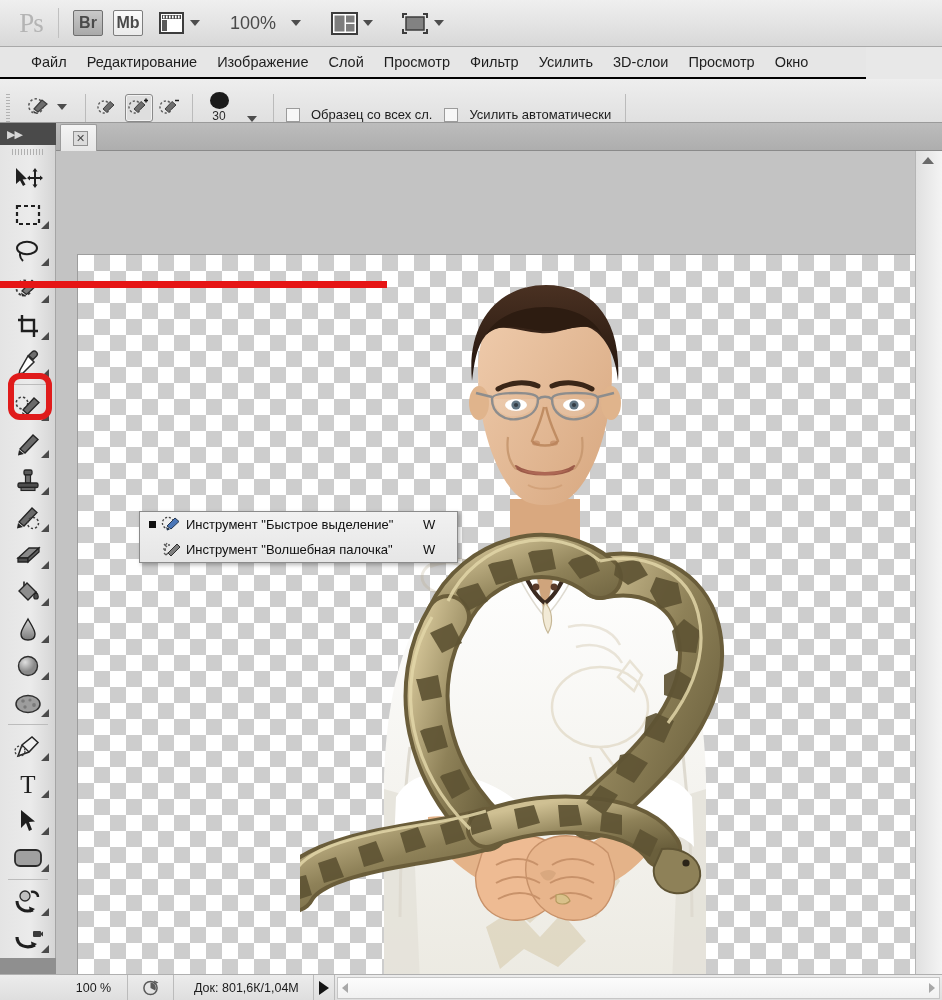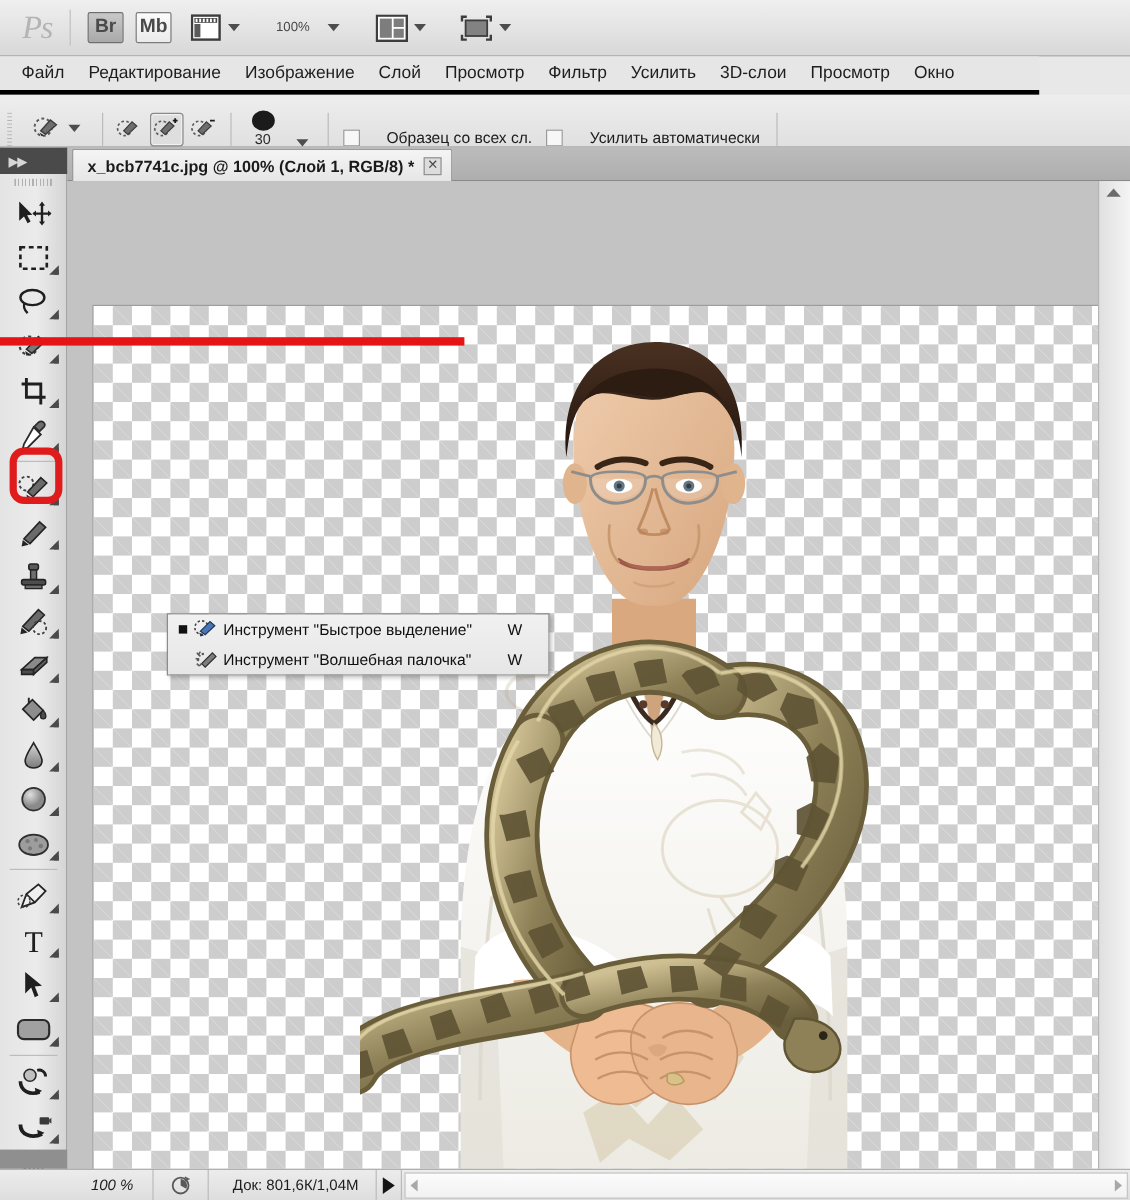--- a/index.html
+++ b/index.html
@@ -21,21 +21,20 @@
     background: linear-gradient(to bottom, #efefef 0%, #e4e4e4 50%, #d8d8d8 100%);
     border-bottom: 1px solid #a9a9a9;
     display:flex; align-items:center;
   }
   .ps-logo {
     margin-left: 8px; width: 46px; height: 40px;
     display:flex; align-items:center; justify-content:center;
     font-family: "Liberation Serif", "DejaVu Serif", serif;
     font-size: 27px; color:#b4b4b4; letter-spacing:-1px;
     font-weight: 400;
-    font-style: italic;
   }
   .appbar-sep { width: 1px; height: 30px; background:#c0c0c0; margin: 0 4px; }
   .tool-sq {
     width: 30px; height: 26px;
     border: 1px solid #8d8d8d;
     background: linear-gradient(to bottom,#ededed,#d2d2d2);
     border-radius: 2px;
     display:flex; align-items:center; justify-content:center;
     font-size: 16px; color:#4a4a4a; font-weight:600;
     margin-left: 10px;
@@ -49,28 +48,28 @@
     border:1px solid #6f6f6f;
   }
   .icon-btn {
     display:flex; align-items:center; gap:5px; margin-left:14px;
     height:30px; padding: 0 2px;
   }
   .caret {
     width:0;height:0;border-left:5px solid transparent;border-right:5px solid transparent;
     border-top:6px solid #4d4d4d;
   }
-  .zoomlabel { font-size:11px; color:#4a4a4a; margin-left:22px; }
+  .zoomlabel { font-size:18px; color:#4a4a4a; margin-left:22px; }
 
   
   .menubar {
     position:absolute; left:0; top:47px; width:866px; height:32px;
     background:#e6e6e6;
-    border-bottom:4px solid #000000;
-    display:flex; align-items:center;
+    border-bottom:2px solid #000000;
+    display:flex; align-items:center;padding-left:13px;
   }
   .menu-item {
     font-size:14.5px; color:#1e1e1e; padding:4px 10px; cursor:default;
     white-space:nowrap;
   }
   .menu-item:first-child { margin-left:8px; }
 
   
   .optionsbar {
     position:absolute; left:0; top:79px; width:942px; height:44px;
@@ -93,21 +92,21 @@
   .brush-dot { width:19px;height:17px;background:#1b1b1b;border-radius:50%; margin-bottom:9px;}
   .brush-num { position:absolute; bottom:-1px; left:0; right:0; text-align:center;
      font-size:12px; color:#2a2a2a; }
   .qs-modes { display:flex; gap:3px; align-items:center; }
   .qs-mode {
     width:28px;height:28px;
     display:flex;align-items:center;justify-content:center;
     border-radius:3px;
   }
   .qs-mode.active { border:1px solid #8a8a8a; background:#dedede; box-shadow: inset 0 0 0 1px #f2f2f2; }
-  .chk-wrap { display:flex; align-items:center; gap:22px; margin-left:4px; }
+  .chk-wrap { display:flex; align-items:center; gap:11px; margin-left:4px; }
   .chk {
     width:14px;height:14px;background:#f7f7f7;border:1px solid #9b9b9b;
   }
   .chk-label { font-size:13px; color:#1c1c1c; white-space:nowrap; }
   .refine-btn {
     margin-left:24px;
     width:150px;height:26px; border:1px solid #b0b0b0; border-radius:3px;
     background: linear-gradient(to bottom,#fbfbfb,#ededed);
     display:flex;align-items:center;justify-content:center;
     font-size:13.5px; color:#9a9a9a;
@@ -238,21 +237,21 @@
   .statusbar {
     position:absolute; left:0; bottom:0; width:942px; height:26px;
     background: linear-gradient(to bottom,#ececec,#dedede);
     border-top:1px solid #b0b0b0;
     display:flex; align-items:center;
   }
   .sb-zoom {
     width:68px; margin-left:60px; text-align:center;
     font-size:12.5px; color:#1c1c1c;
     border-right:1px solid #bbb; height:26px;
-    display:flex;align-items:center;justify-content:center;font-style:italic;
+    display:flex;align-items:center;justify-content:center;
   }
   .sb-clock {
     width:46px; display:flex; align-items:center; justify-content:center;
     border-right:1px solid #bbb; height:26px;
   }
   .sb-doc {
     flex: 0 0 auto; padding: 0 14px 0 20px;
     font-size:12.5px; color:#1c1c1c; white-space:nowrap;
   }
   .sb-arrow {
@@ -408,21 +407,20 @@
       <span class="chk"></span>
       <span class="chk-label">Усилить автоматически</span>
     </div>
 
     <div class="opt-sep" style="margin-left:14px;"></div>
 
   </div>
 
   <div class="tabbar">
     <div class="doc-tab">
-      <span class="doc-tab-title">x_bcb7741c.jpg @ 100% (Слой 1, RGB/8) *</span>
       <span class="tab-close">✕</span>
     </div>
   </div>
 
   <div class="toolbar">
     <div class="tb-collapse">▶▶</div>
     <div class="tb-grip"></div>
 
     <div class="tools">
 

